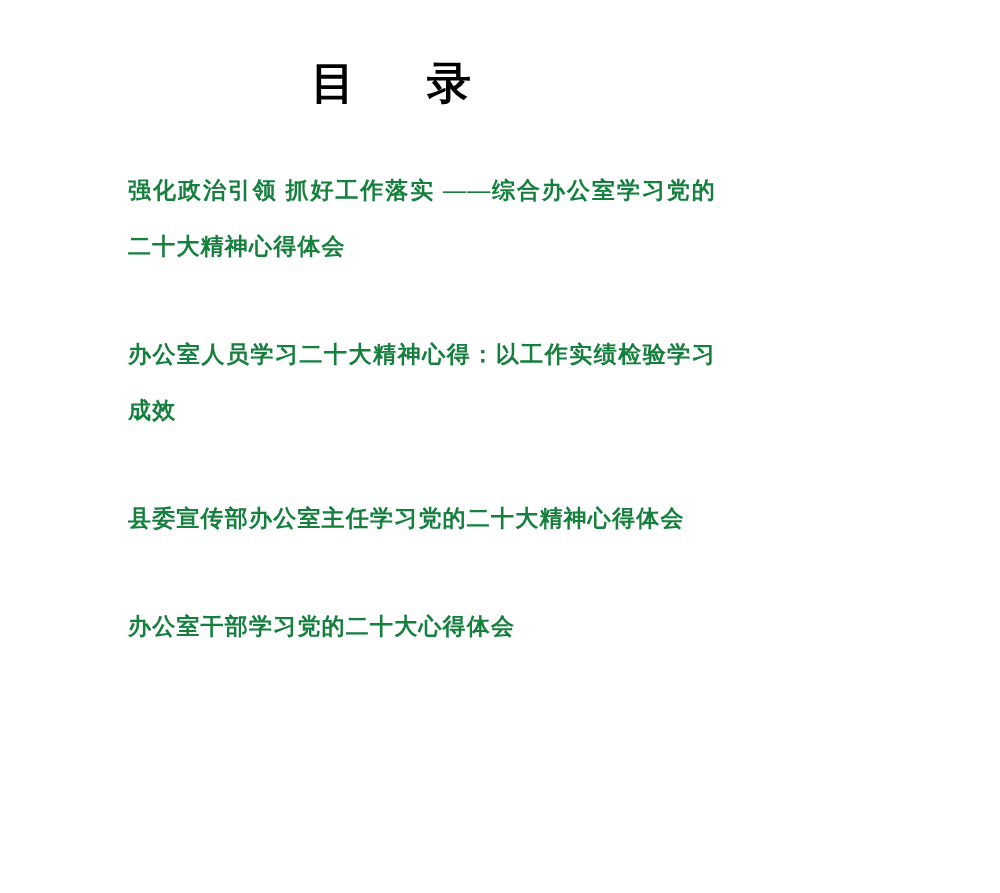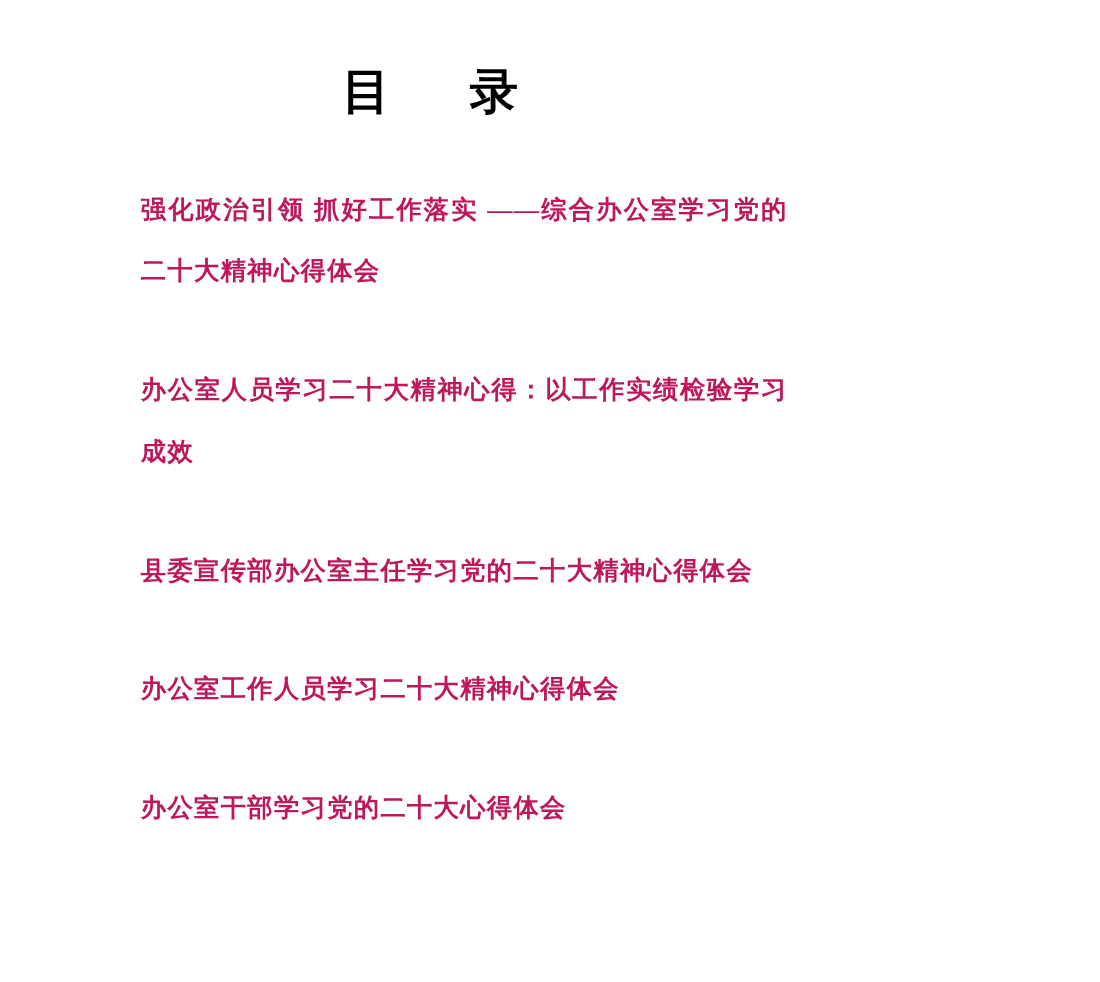--- a/index.html
+++ b/index.html
@@ -35,34 +35,33 @@
     padding-left: 128px;
     padding-right: 80px;
   }
   .toc-entry {
     font-size: 23px;
     line-height: 56px;
     letter-spacing: 1.2px;
     margin-bottom: 52px;
     font-weight: 600;
     font-family: "Liberation Serif", "DejaVu Serif", serif;
-    color: #be185d;
+    color: #15803d;
     max-width: 790px;
     text-align: justify;
     text-justify: inter-ideograph;
   }
   .toc-entry:last-child {
     margin-bottom: 0;
   }
 </style>
 </head>
 <body>
 
 <div class="page">
   <div class="doc-title">目　录</div>
   <div class="toc">
     <div class="toc-entry">强化政治引领  抓好工作落实  ——综合办公室学习党的二十大精神心得体会</div>
     <div class="toc-entry">办公室人员学习二十大精神心得：以工作实绩检验学习成效</div>
     <div class="toc-entry">县委宣传部办公室主任学习党的二十大精神心得体会</div>
-    <div class="toc-entry">办公室工作人员学习二十大精神心得体会</div>
     <div class="toc-entry">办公室干部学习党的二十大心得体会</div>
   </div>
 </div>
 
 </body></html>

